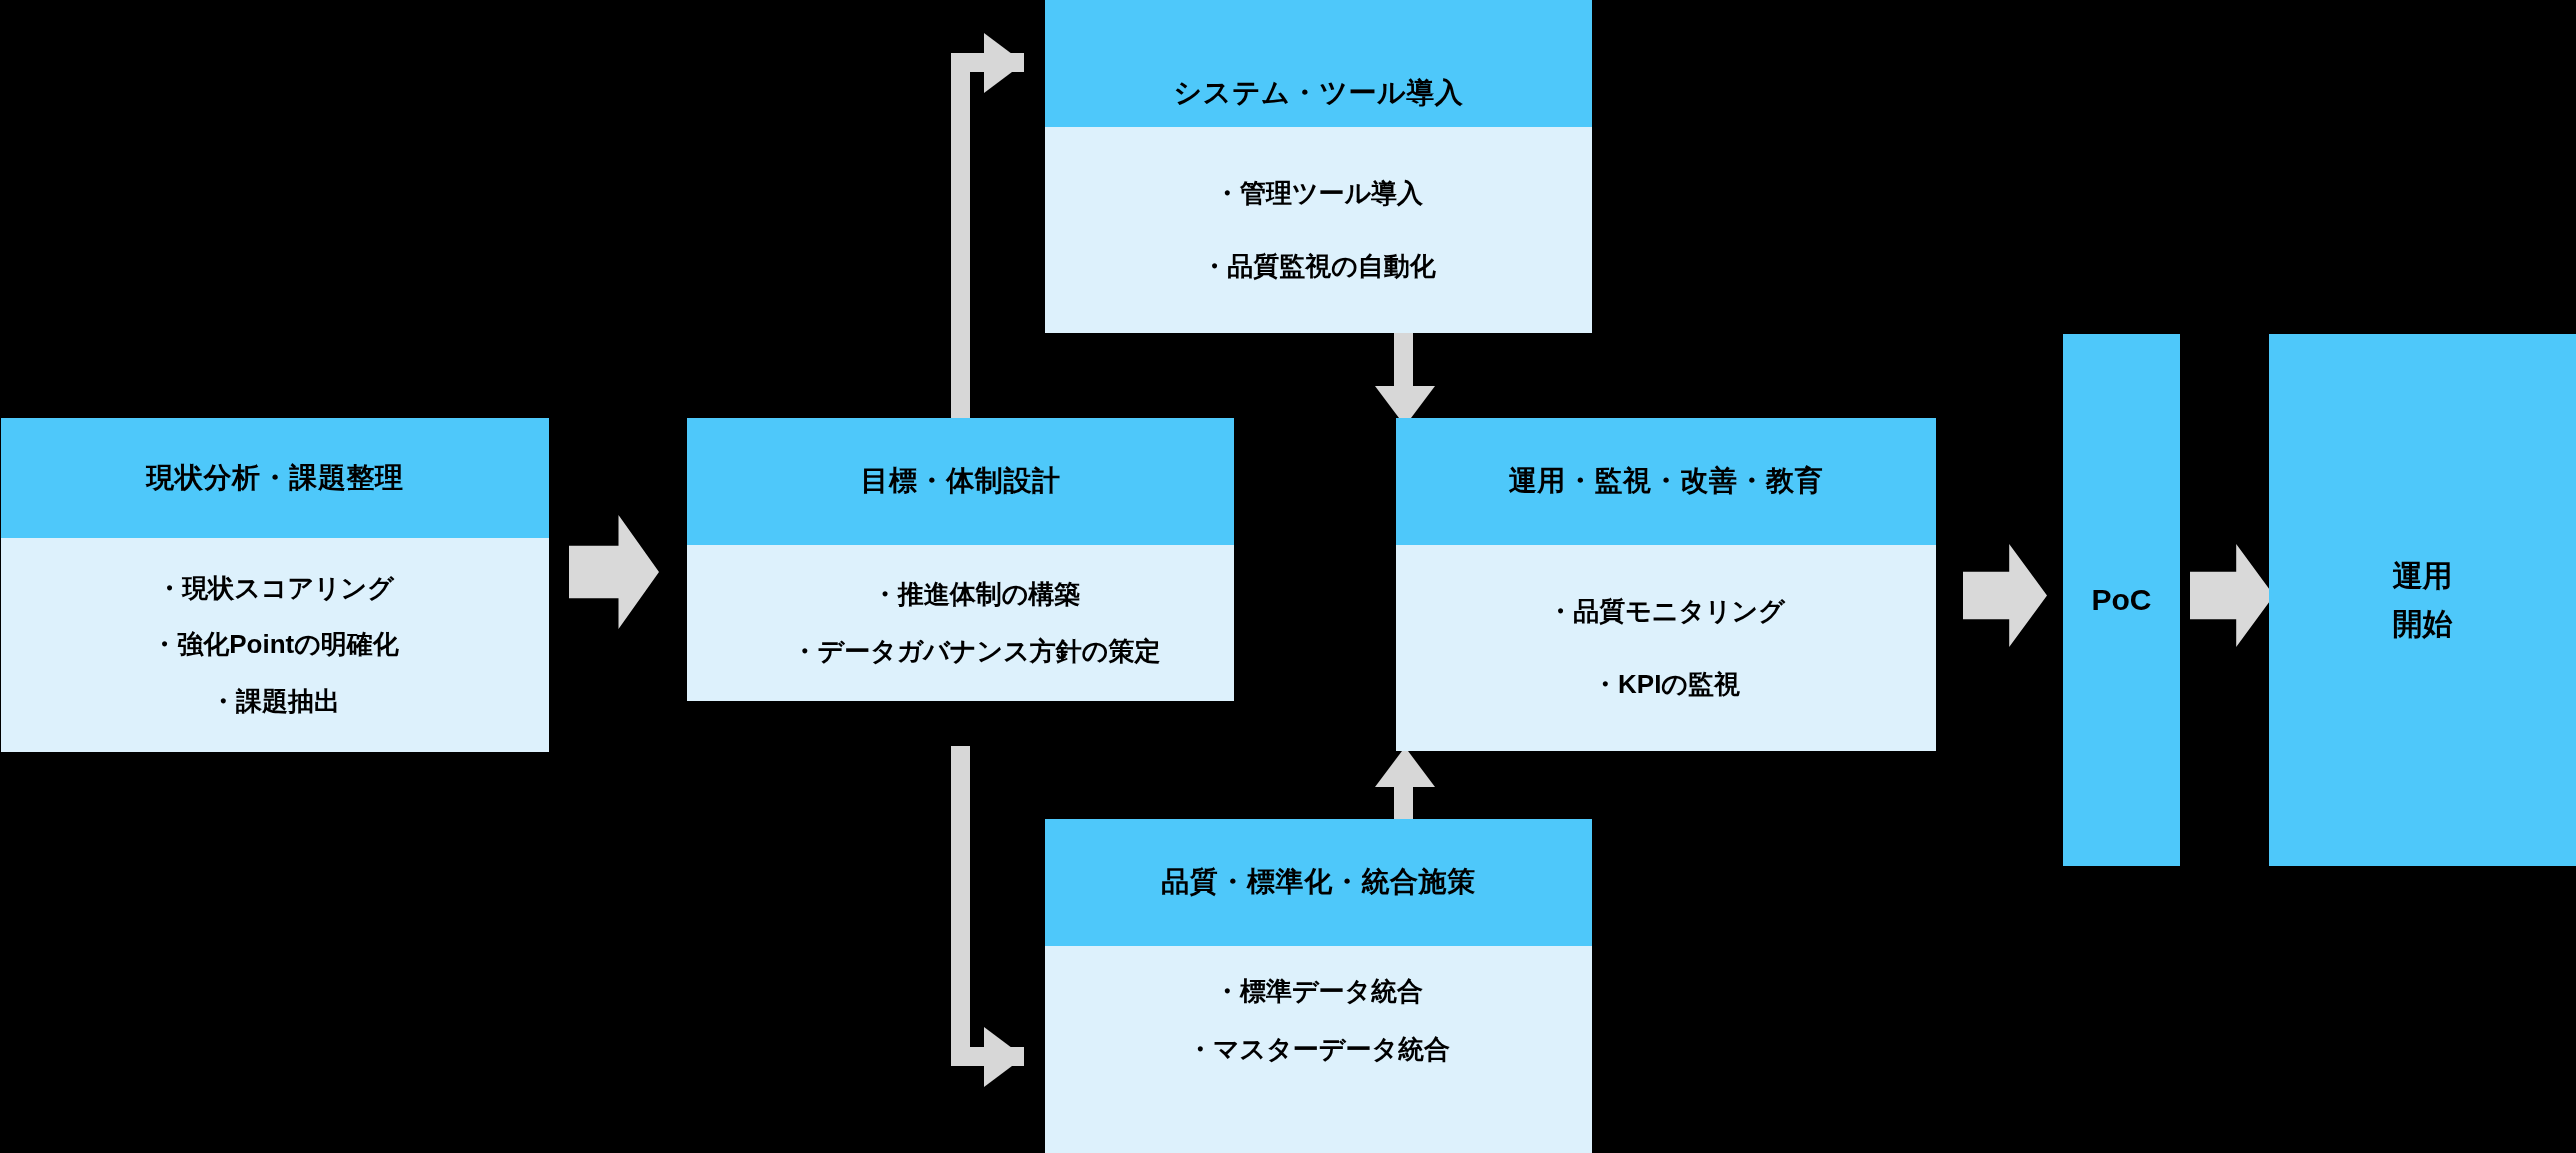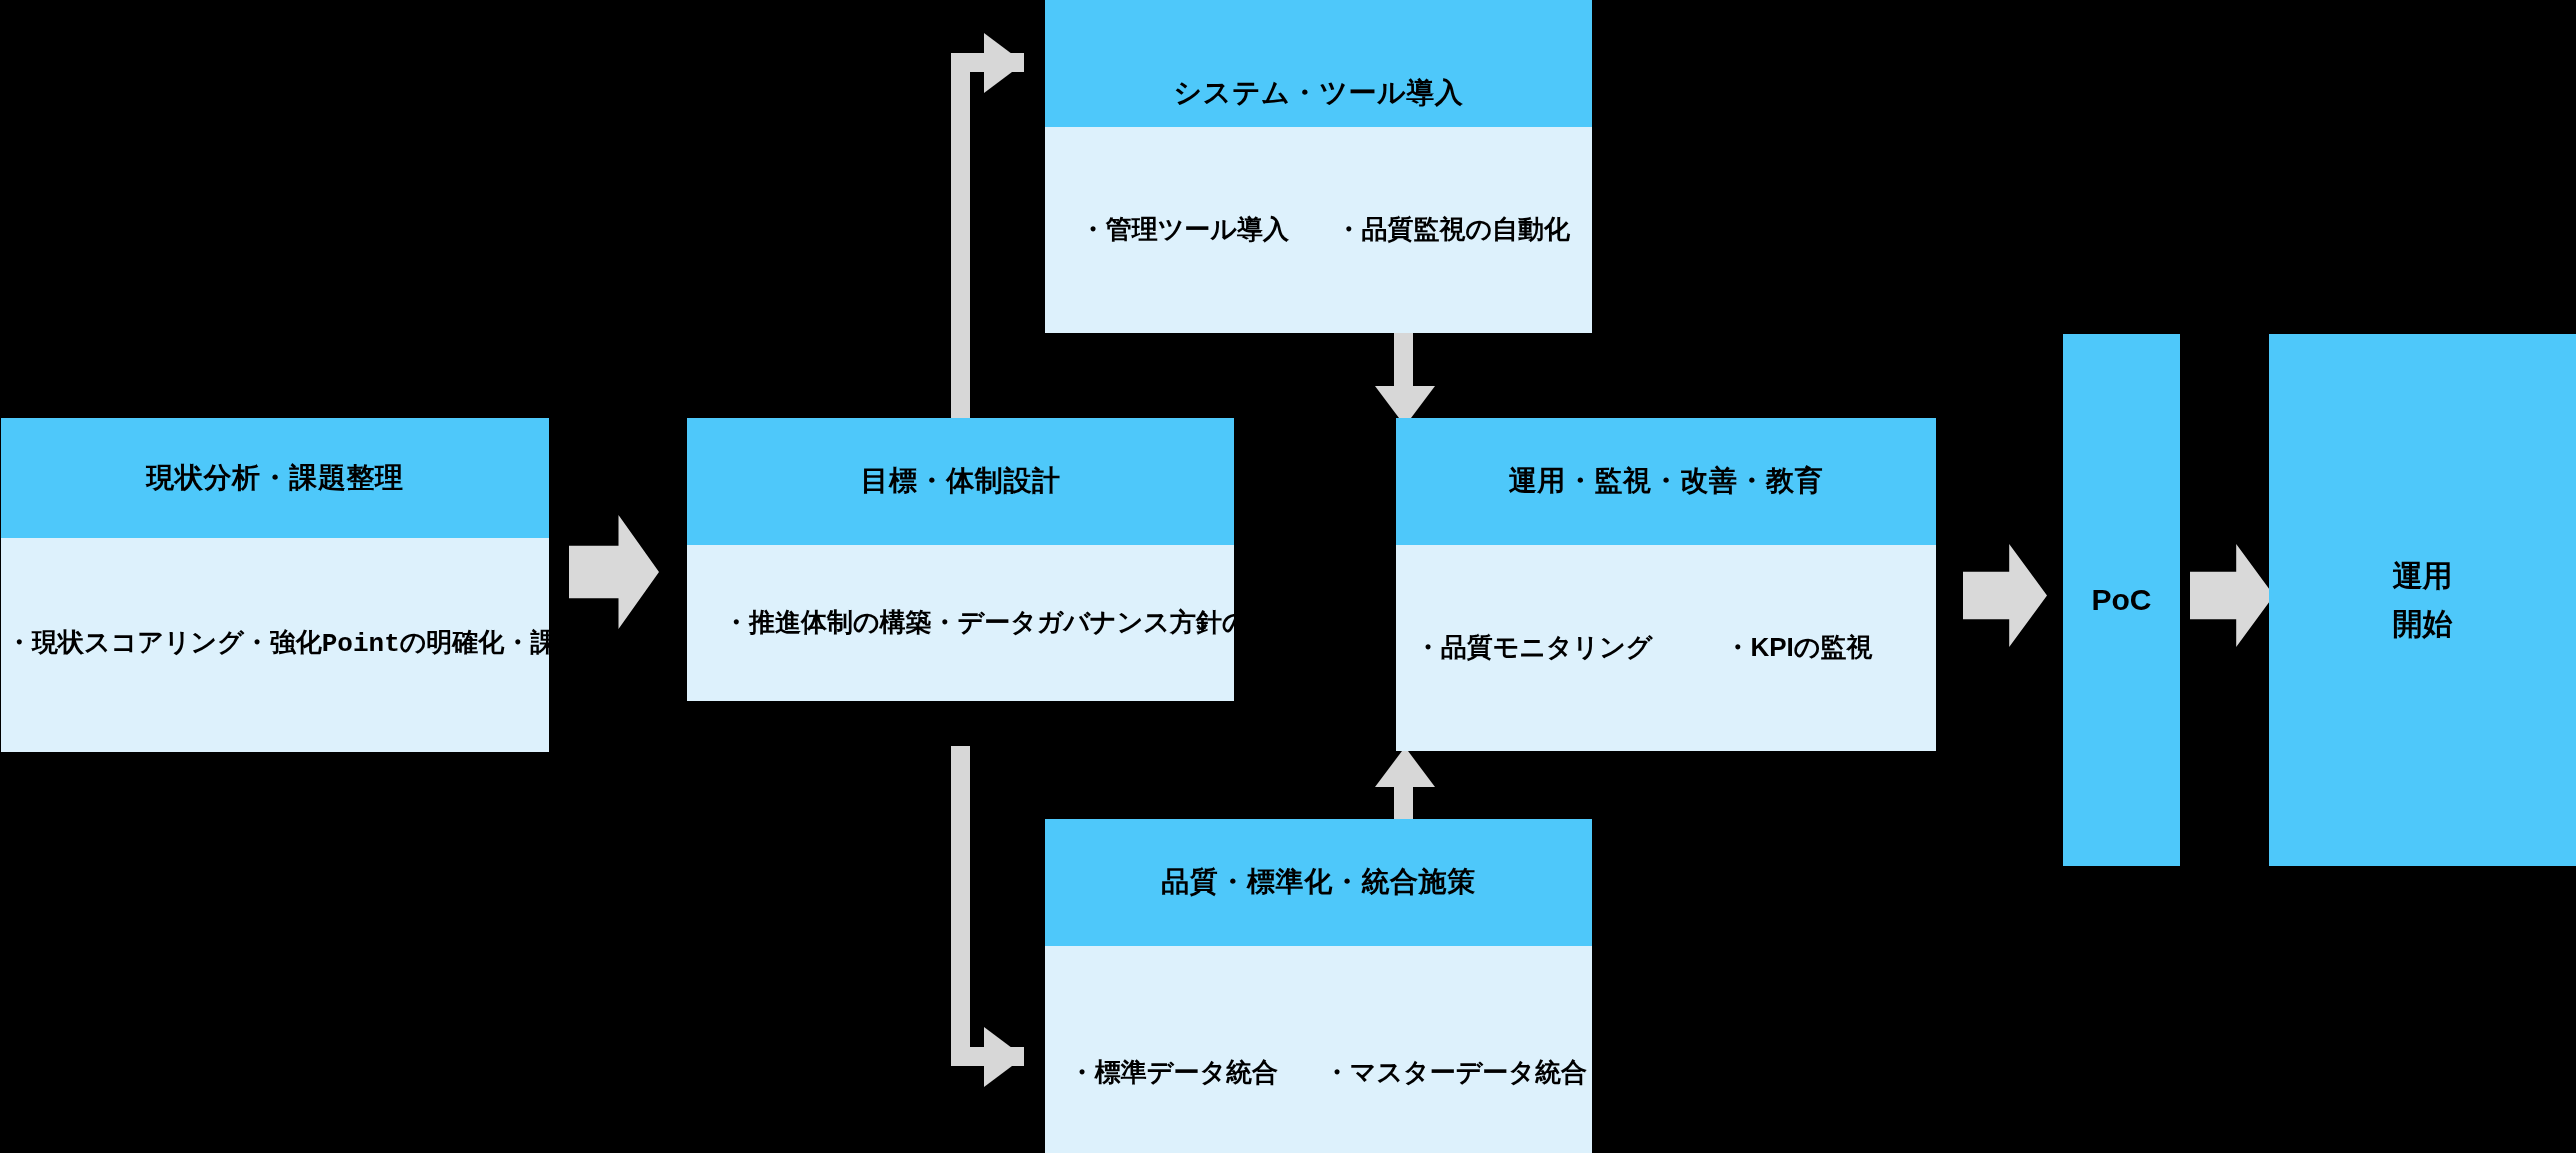--- a/index.html
+++ b/index.html
@@ -35,21 +35,21 @@
     box-sizing: border-box;
     font-size: 28px;
     letter-spacing: 0.6px;
     line-height: 1.15;
   }
   .card-body {
     background: #DDF1FC;
     color: #000000;
     box-sizing: border-box;
     display: flex;
-    flex-direction: row;
+    flex-direction: column;
     align-items: center;
     justify-content: space-evenly;
     font-weight: bold;
     font-size: 26px;
     line-height: 1.2;
     padding: 9px 5.1px;
   }
   .card-body .bullet-line {
     width: 100%;
     text-align: center;
@@ -129,21 +129,21 @@
   <div class="arrowhead ah-up" style="left:1375px; top:747px;"></div>
 
   <div class="chevron chev-right" style="left:569px; top:515px; width:90px; height:114px;"></div>
 
   <div class="chevron chev-right" style="left:1963px; top:544px; width:84px; height:103px;"></div>
 
   <div class="chevron chev-right" style="left:2190px; top:544px; width:84px; height:103px;"></div>
 
   <div class="card" style="left:1px; top:418px; width:548px; height:333px;">
     <div class="card-header" style="height:120px;">現状分析・課題整理</div>
-    <div class="card-body" style="height:214px;font-family:Liberation Mono, monospace;">
+    <div class="card-body" style="height:214px;">
       <div class="bullet-line">・現状スコアリング</div>
       <div class="bullet-line">・強化Pointの明確化</div>
       <div class="bullet-line">・課題抽出</div>
     </div>
   </div>
 
   <div class="card" style="left:687px; top:418px; width:547px; height:333px;">
     <div class="card-header" style="height:127px;">目標・体制設計</div>
     <div class="card-body" style="height:156px;padding-left:36px;">
       <div class="bullet-line">・推進体制の構築</div>

